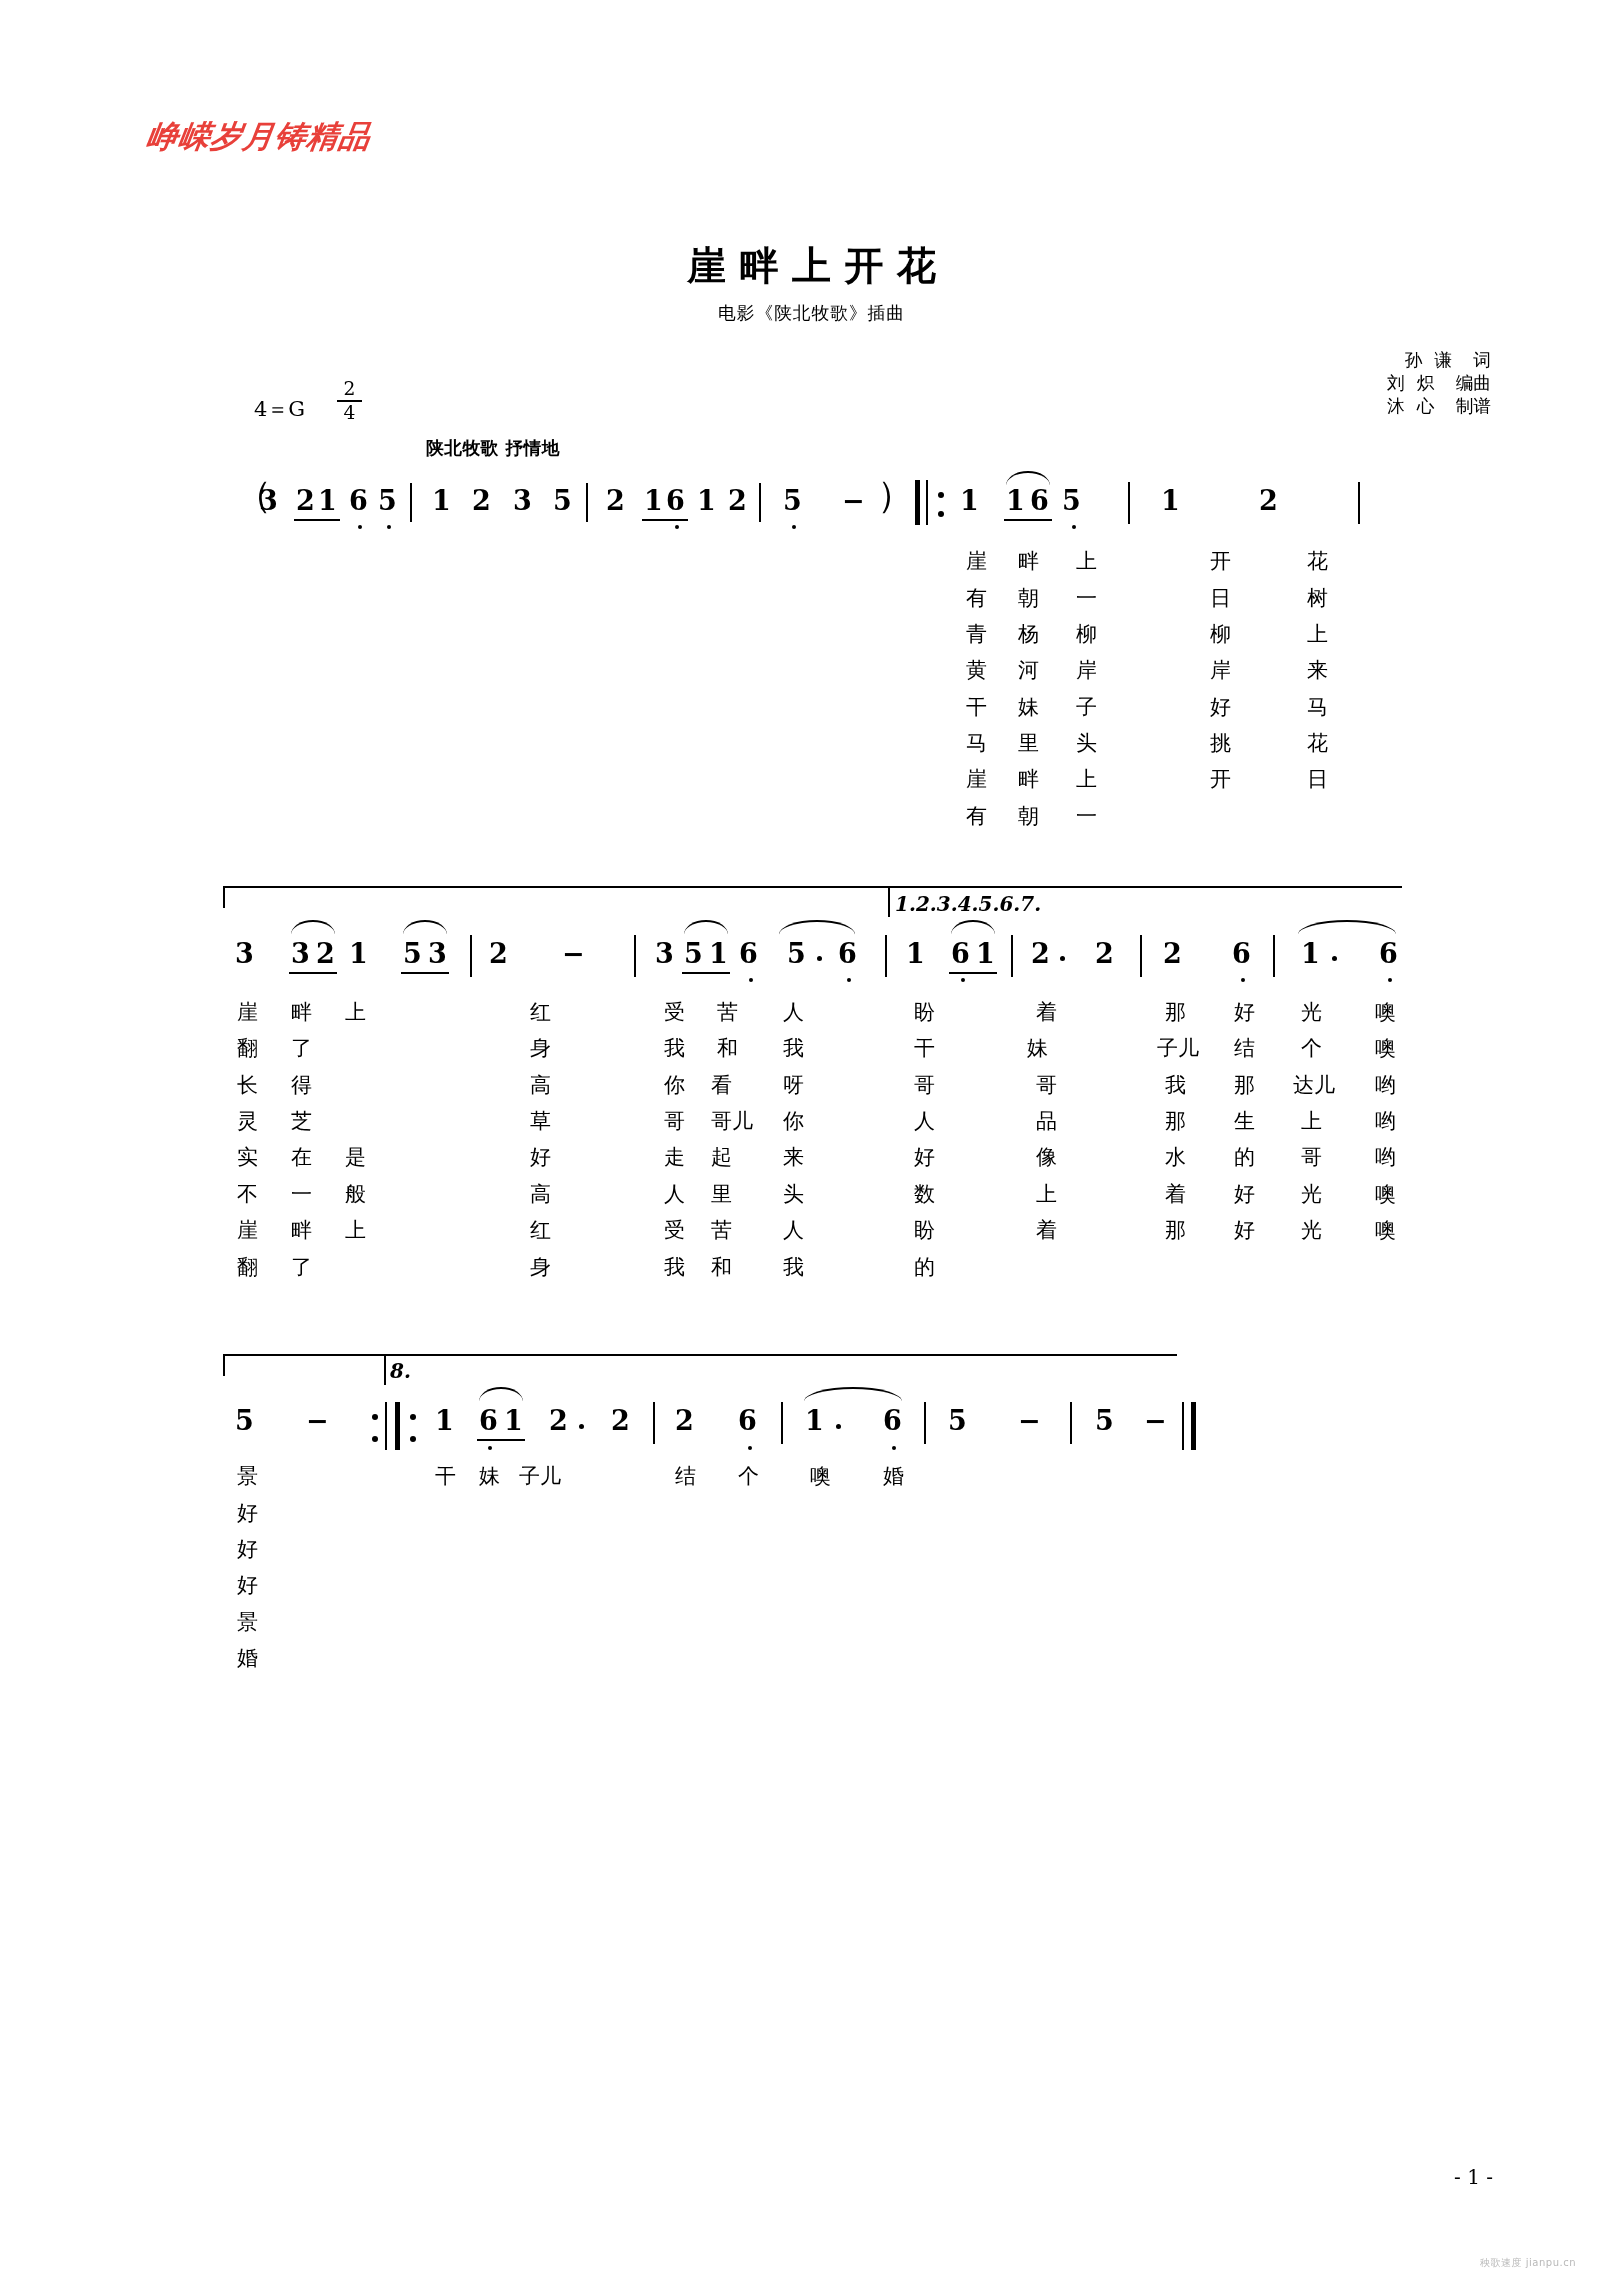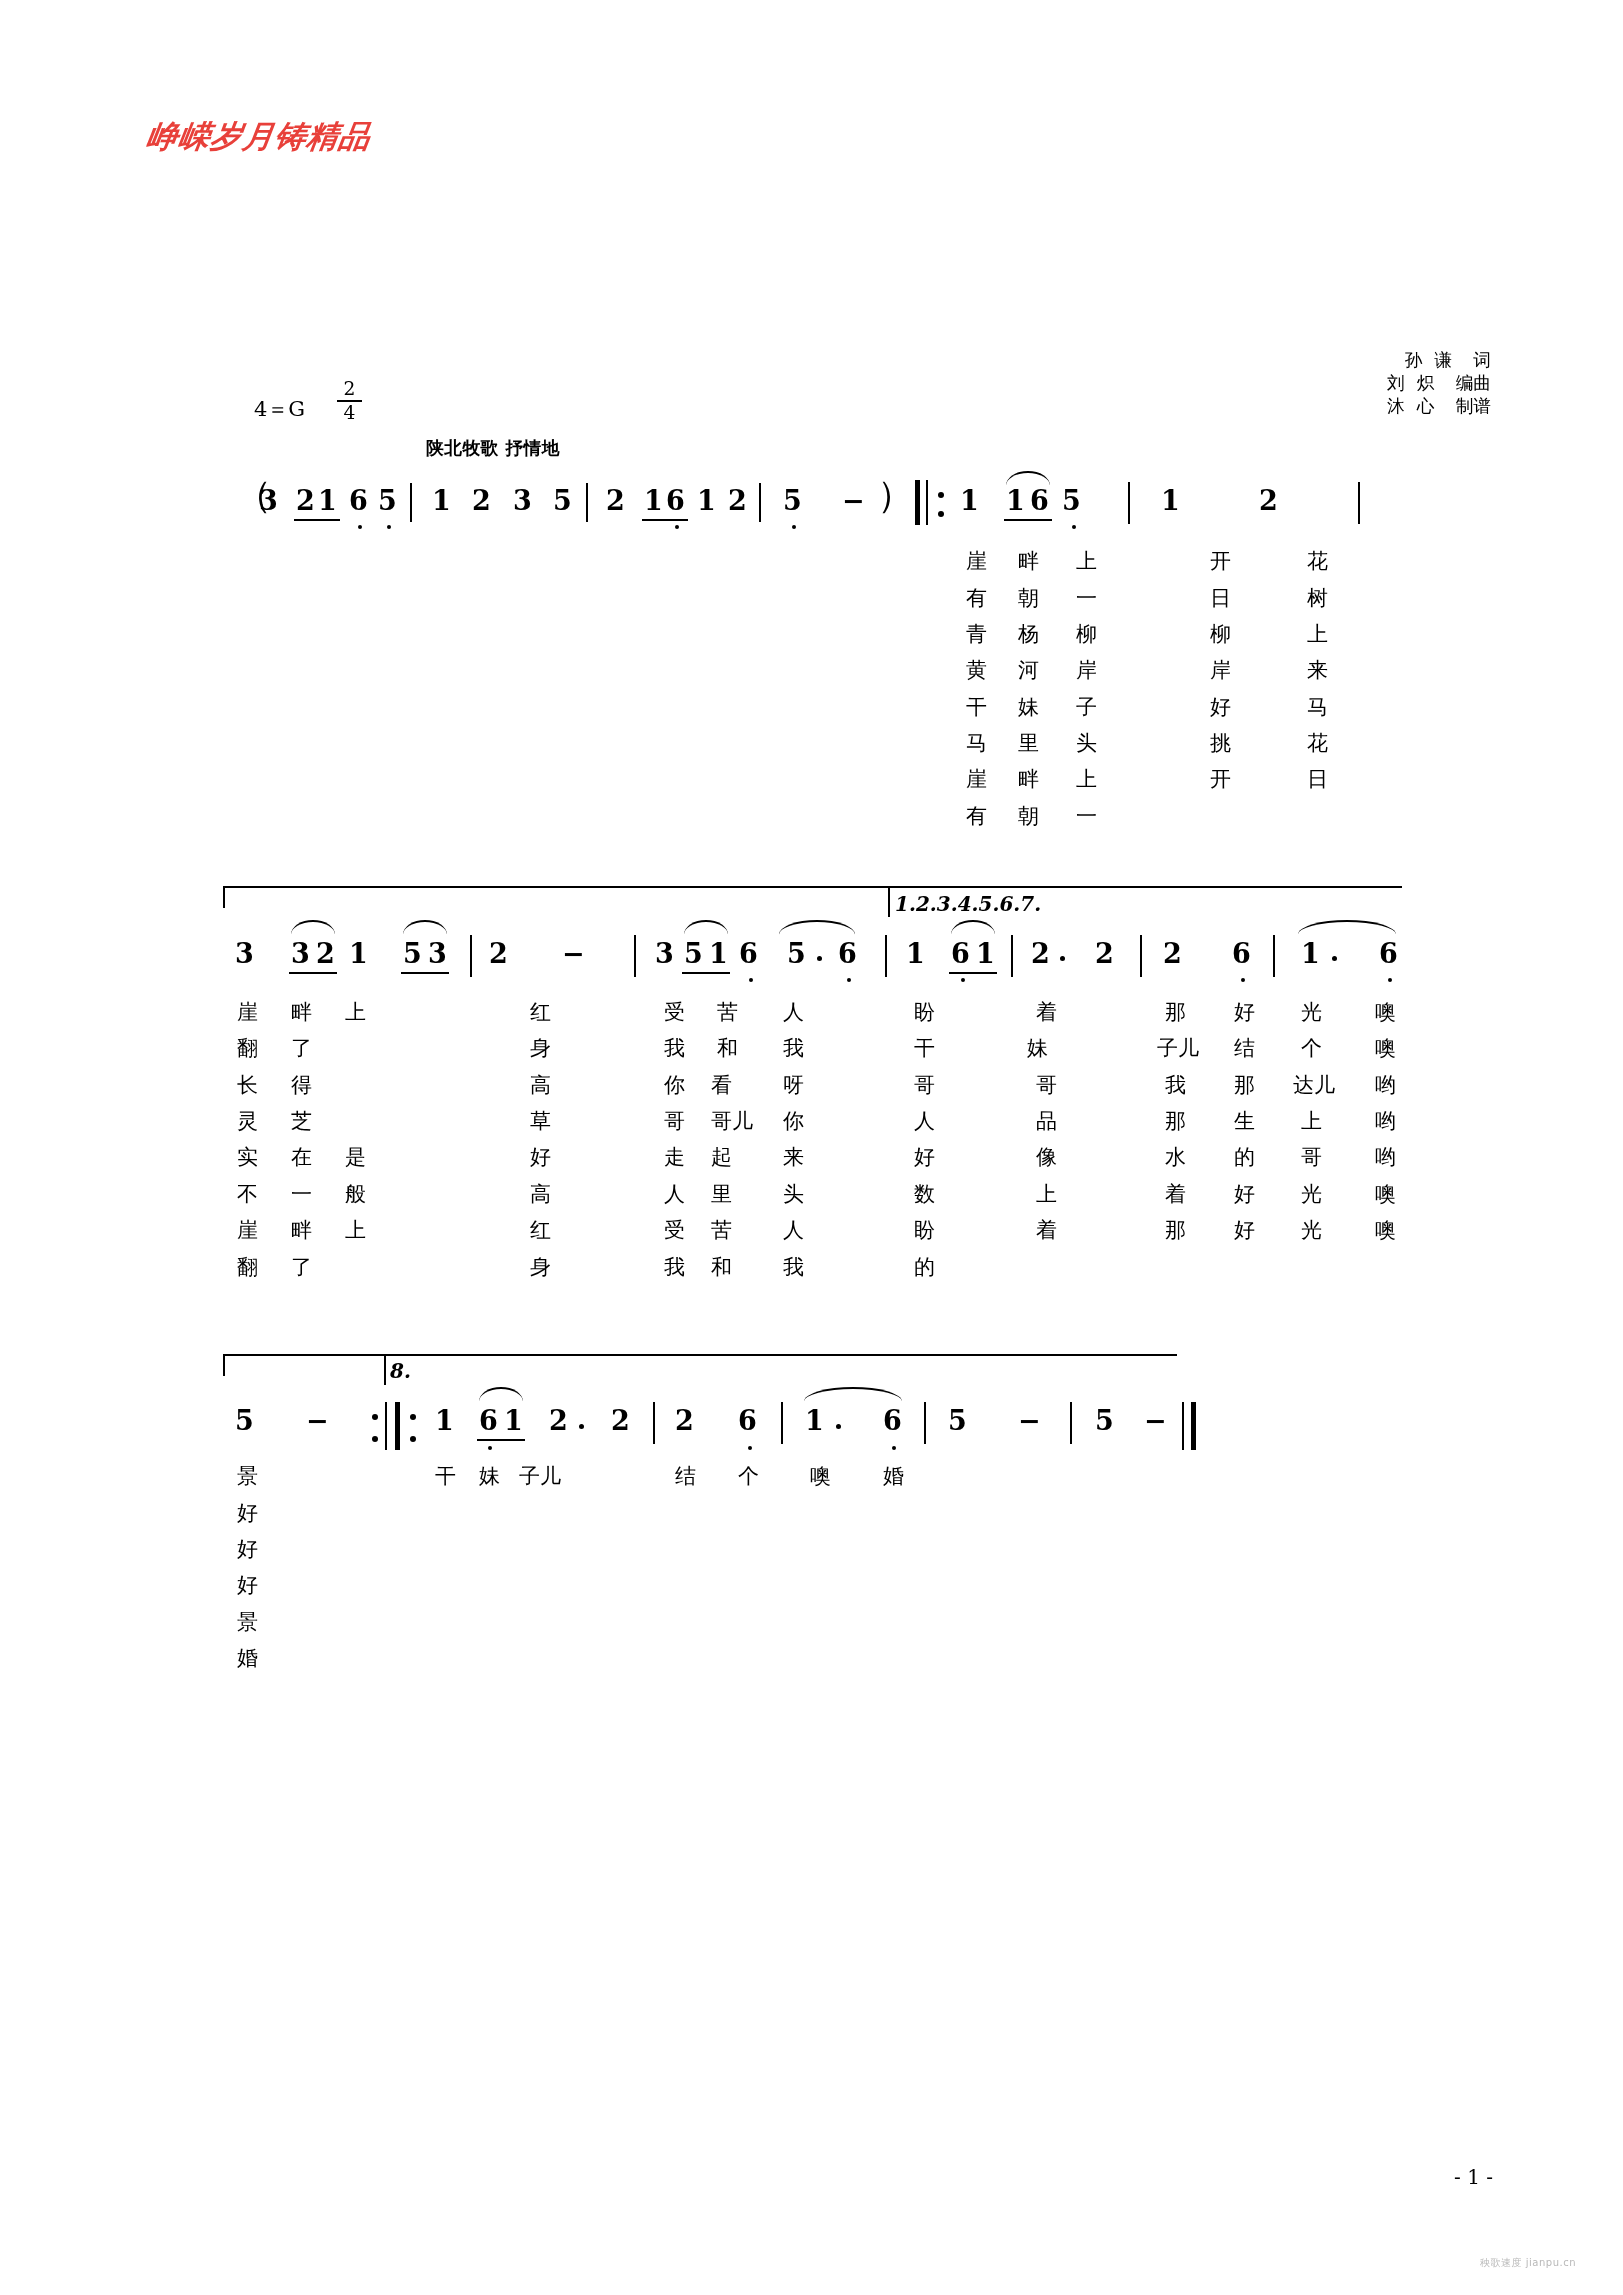--- a/index.html
+++ b/index.html
@@ -116,20 +116,22 @@
     font-size:10px;color:#b9b9b9;letter-spacing:0.5px;
   }
 </style>
 </head>
 <body>
 
 <div class="page">
 
   <div class="stamp">峥嵘岁月铸精品</div>
 
+  <div class="title">崖畔上开花</div>
+  <div class="subtitle">电影《陕北牧歌》插曲</div>
 
   <div class="credits">
     <div>
       <span class="n">孙</span>
       <span class="n">谦</span>
       <span class="r">词</span>
     </div>
     <div>
       <span class="n">刘</span>
       <span class="n">炽</span>

